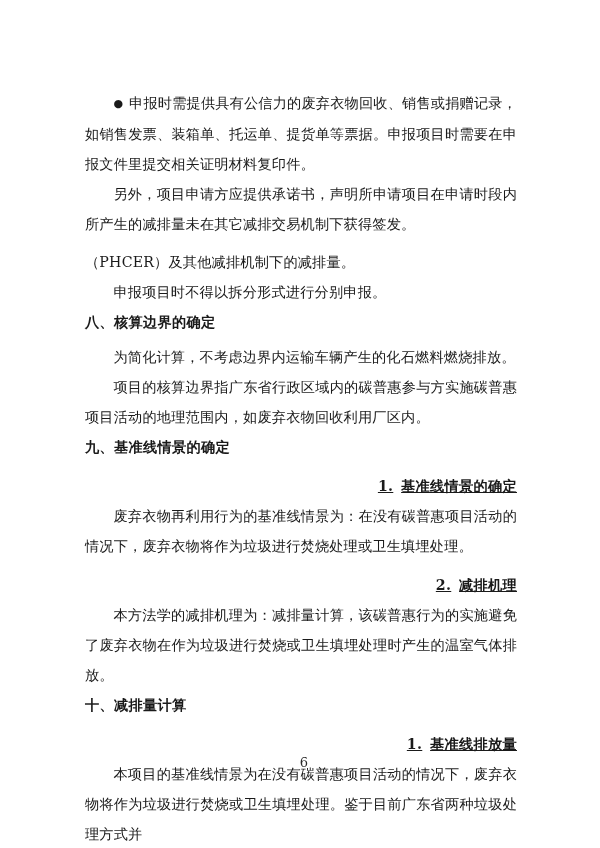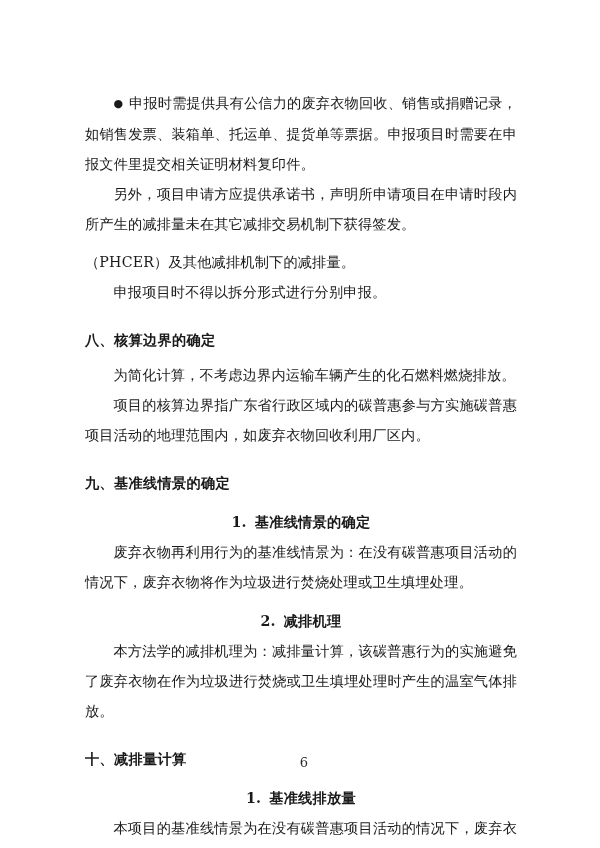--- a/index.html
+++ b/index.html
@@ -66,33 +66,33 @@
   
   .para.no-indent {
     text-indent: 0;
   }
 
   
   .heading {
     font-weight: bold;
     text-indent: 0;
     text-align: left;
-    margin-top: 18px;
     margin-bottom: 5px;
     letter-spacing: 0.3px;
   }
 
   
   .subheading {
     font-weight: bold;
     text-indent: 0;
-    text-align: center;
+    text-align: right;
     margin-top: 9px;
     margin-bottom: 0px;
     letter-spacing: 0.3px;
+    text-decoration: underline;
   }
   .subheading .num {
     font-family: "DejaVu Serif", "Liberation Serif", serif;
     padding-right: 0.55em;
   }
 
   
   #page-number {
     position: absolute;
     left: 0;

